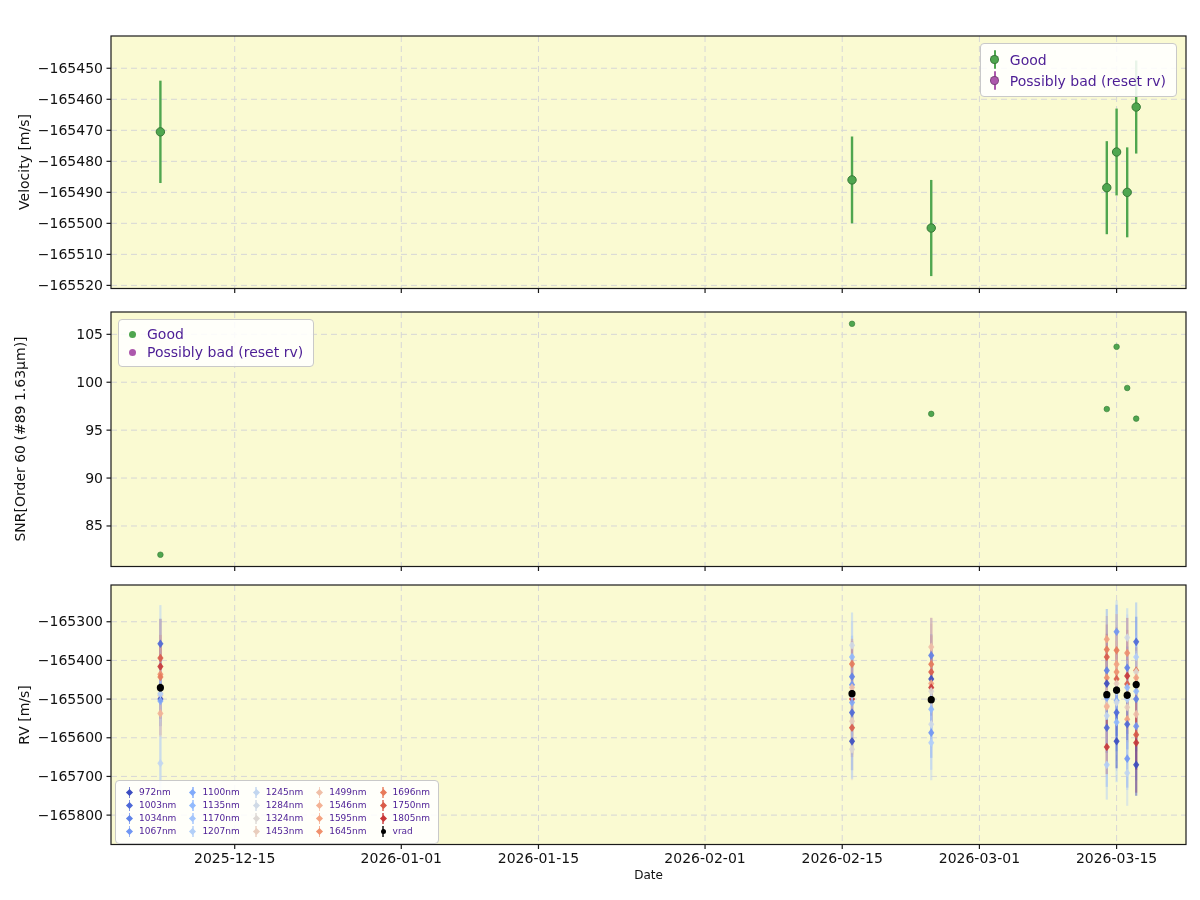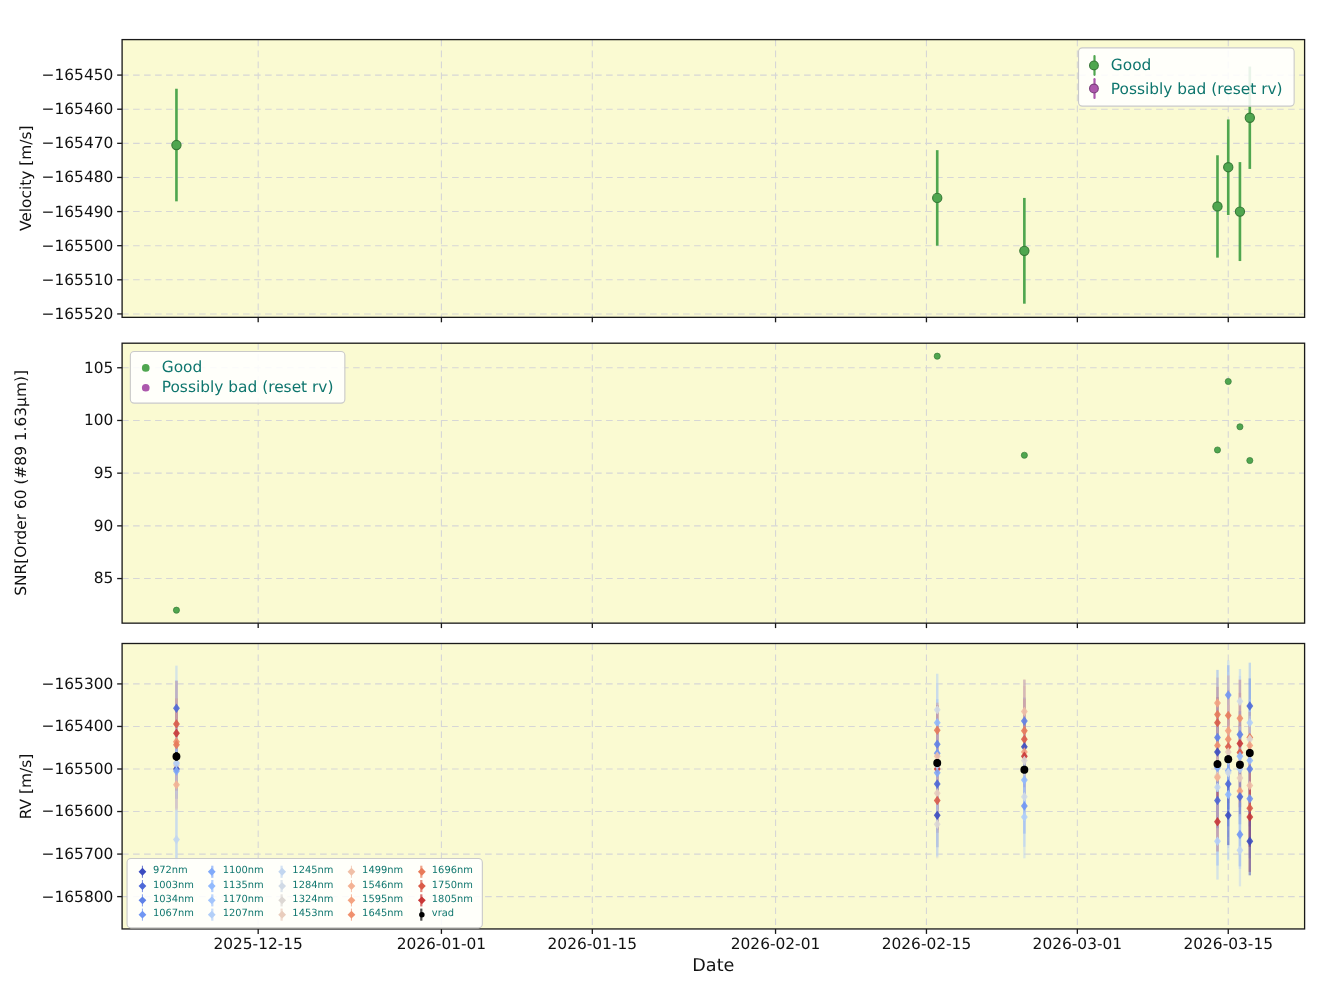--- a/index.html
+++ b/index.html
@@ -14,26 +14,26 @@
   }
   .ylab {
     position:absolute; white-space:nowrap; font-size:14px; color:#111;
     transform:translate(-50%,-50%) rotate(-90deg);
   }
   .ylab1 { left:24px; top:162px; }
   .ylab2 { left:20px; top:439px; }
   .ylab3 { left:24px; top:715px; }
   .xlab {
     position:absolute; left:111px; width:1075px; top:868px; text-align:center;
-    font-size:16px; color:#111;
+    font-size:12px; color:#111;
   }
   .legend {
     position:absolute; background:rgba(255,255,255,0.88);
     border:1px solid #c9c9c9; border-radius:4px; padding:5px 10px 5px 8px;
-    font-size:14px; color:#0f766e;
+    font-size:14px; color:#4c1d95;
   }
   .legend-vel { top:43px; right:23px; }
   .legend-snr { left:118px; top:319px; }
   .lg-row { display:flex; align-items:center; gap:9px; padding:1px 0; }
   .qmark { position:relative; width:12px; height:19px; display:inline-block; flex:0 0 12px; }
   .qmark::before { content:""; position:absolute; left:5px; top:0; width:2.5px; height:19px;
     background:var(--c); border-radius:1px; }
   .qmark::after { content:""; position:absolute; left:1.5px; top:5px; width:9px; height:9px;
     border-radius:50%; background:var(--c); border:1px solid rgba(0,0,0,0.28); box-sizing:border-box; }
   .dotmark { width:7px; height:7px; border-radius:50%; background:var(--c);

